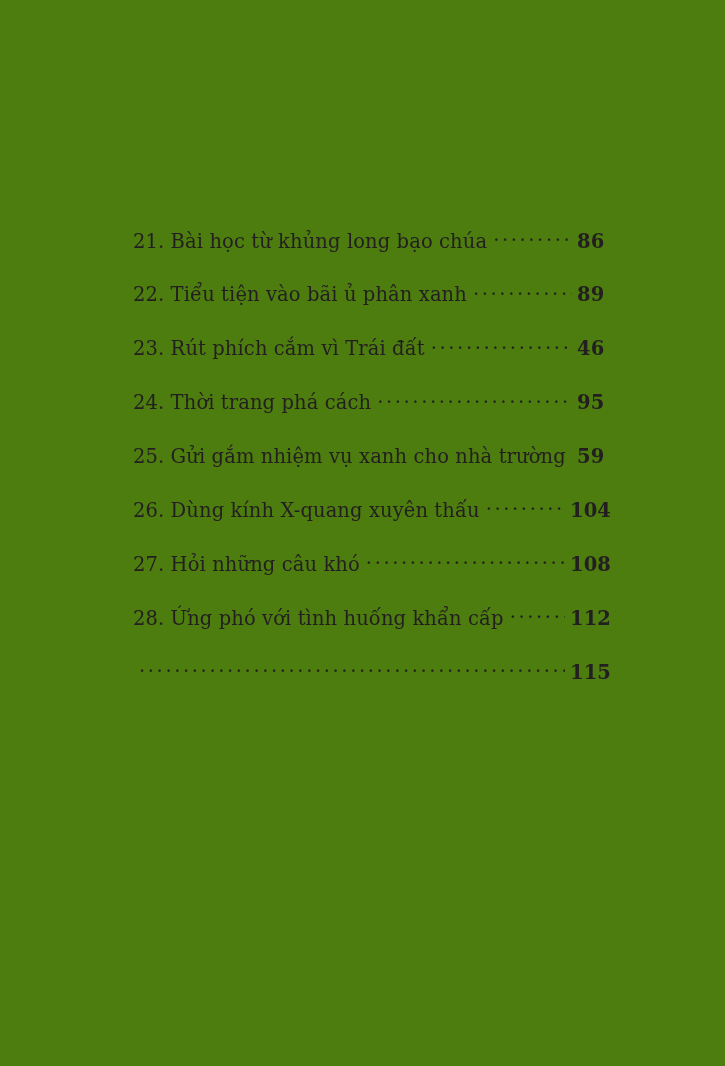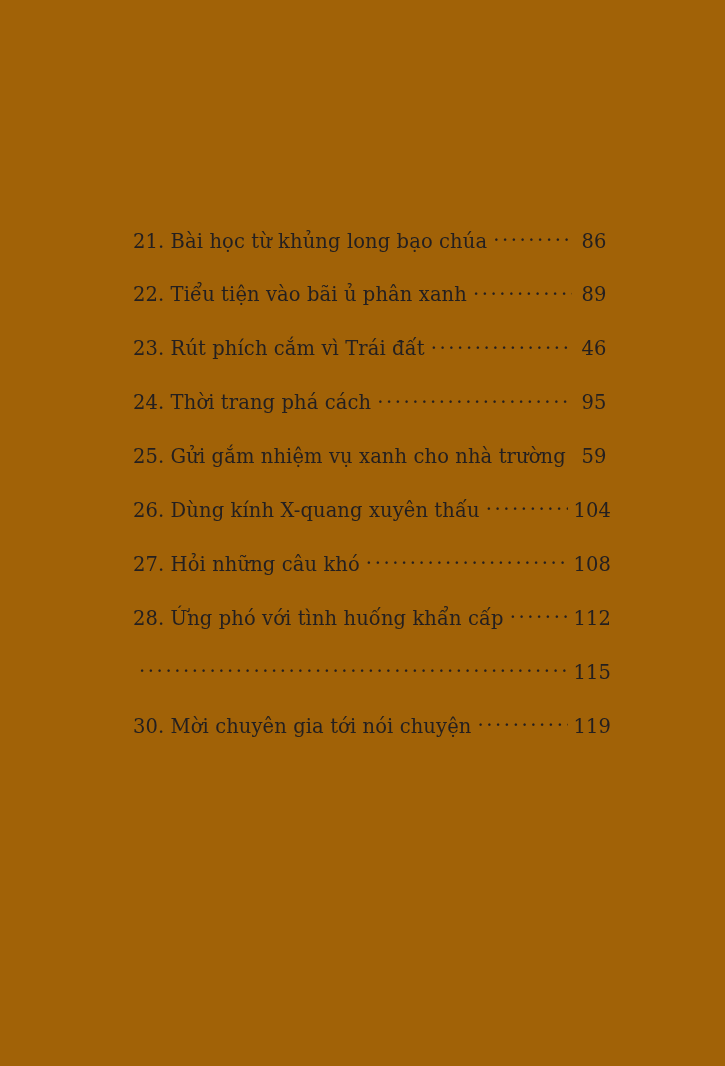--- a/index.html
+++ b/index.html
@@ -13,21 +13,21 @@
     font-family: "DejaVu Serif", serif;
     color: #231f20;
     position: relative;
     overflow: hidden;
   }
   .page {
     position: absolute;
     top: 0; left: 0;
     width: 725px;
     height: 1066px;
-    background: #a16207;
+    background: #4d7c0f;
   }
   .toc {
     position: absolute;
     left: 133px;
     top: 228px;
     width: 478px;
   }
   .toc-entry {
     display: flex;
     align-items: baseline;
@@ -52,22 +52,23 @@
     position: absolute;
     left: 0;
     bottom: 0.06em;
     font-size: 19.5px;
     letter-spacing: 2.6px;
     color: #231f20;
     white-space: nowrap;
   }
   .toc-page {
     flex: 0 0 auto;
-    text-align: center;
+    text-align: left;
     min-width: 34px;
+    font-weight: bold;
   }
 </style>
 </head>
 <body>
 
 <div class="page">
   <div class="toc">
 
     <div class="toc-entry">
       <span class="toc-title">21. Bài học từ khủng long bạo chúa</span>
@@ -115,20 +116,15 @@
       <span class="toc-title">28. Ứng phó với tình huống khẩn cấp</span>
       <span class="toc-dots"></span>
       <span class="toc-page">112</span>
     </div>
 
     <div class="toc-entry">
       <span class="toc-dots"></span>
       <span class="toc-page">115</span>
     </div>
 
-    <div class="toc-entry">
-      <span class="toc-title">30. Mời chuyên gia tới nói chuyện</span>
-      <span class="toc-dots"></span>
-      <span class="toc-page">119</span>
-    </div>
 
   </div>
 </div>
 
 </body></html>

